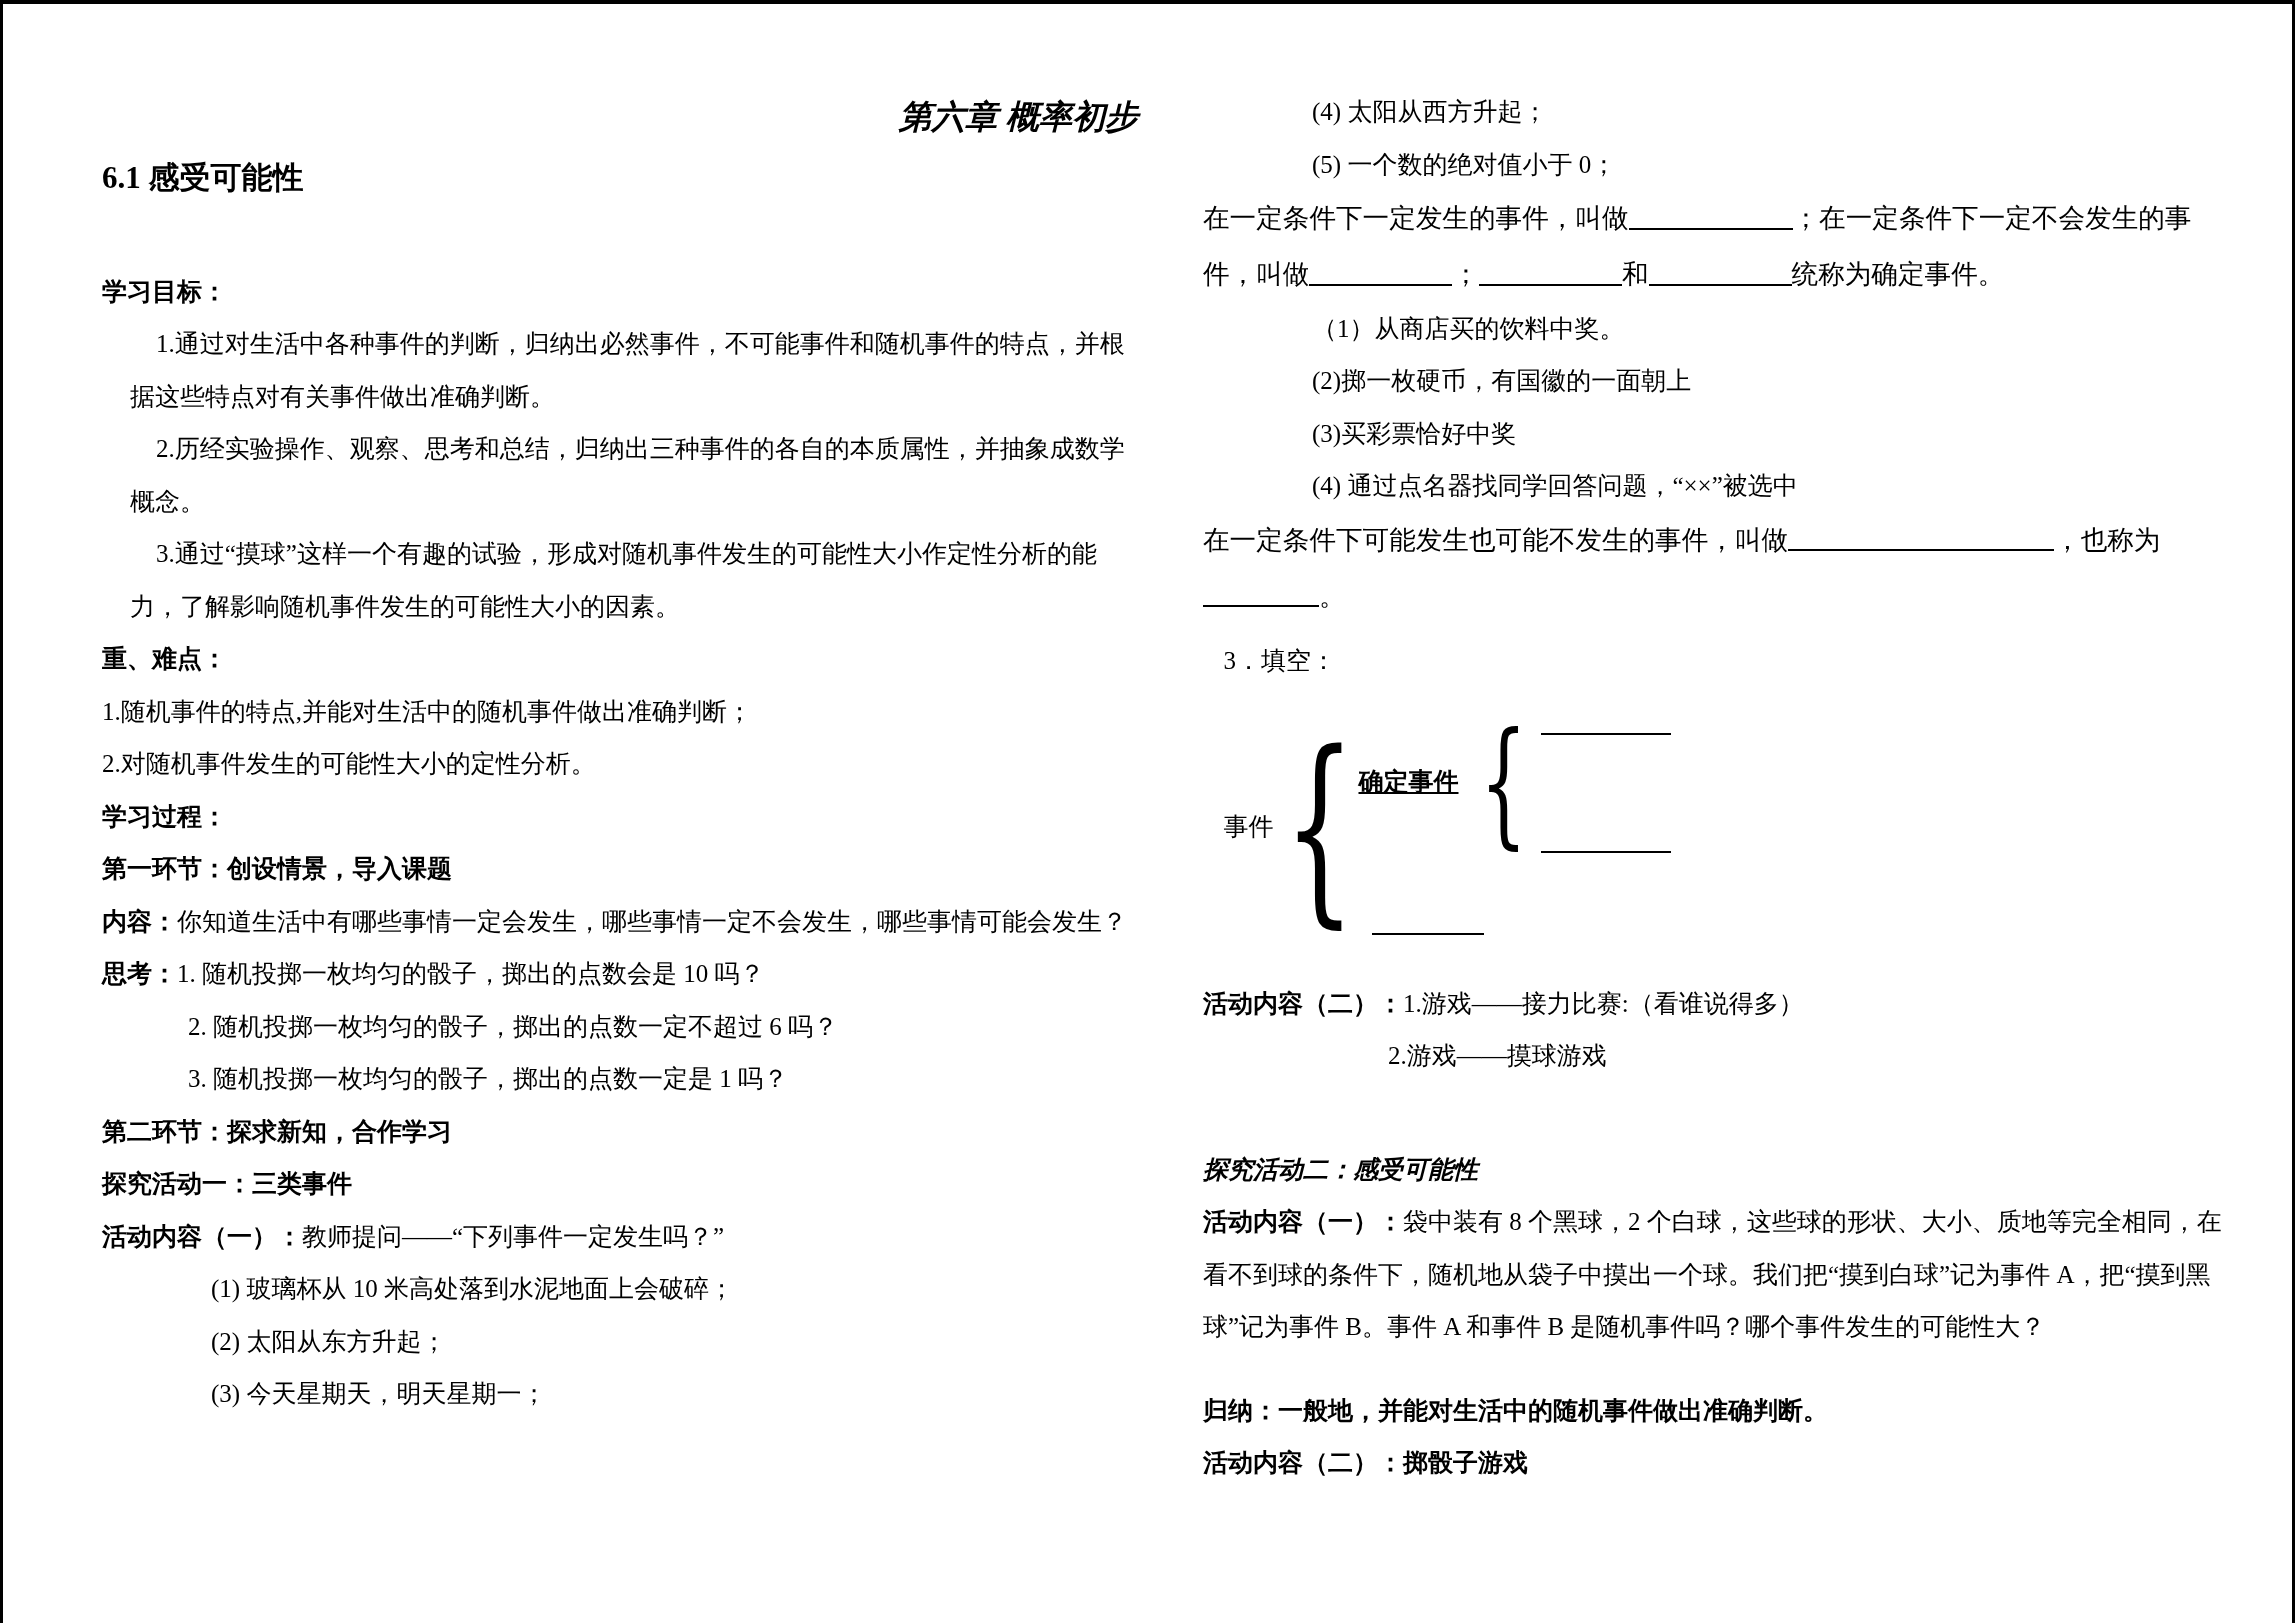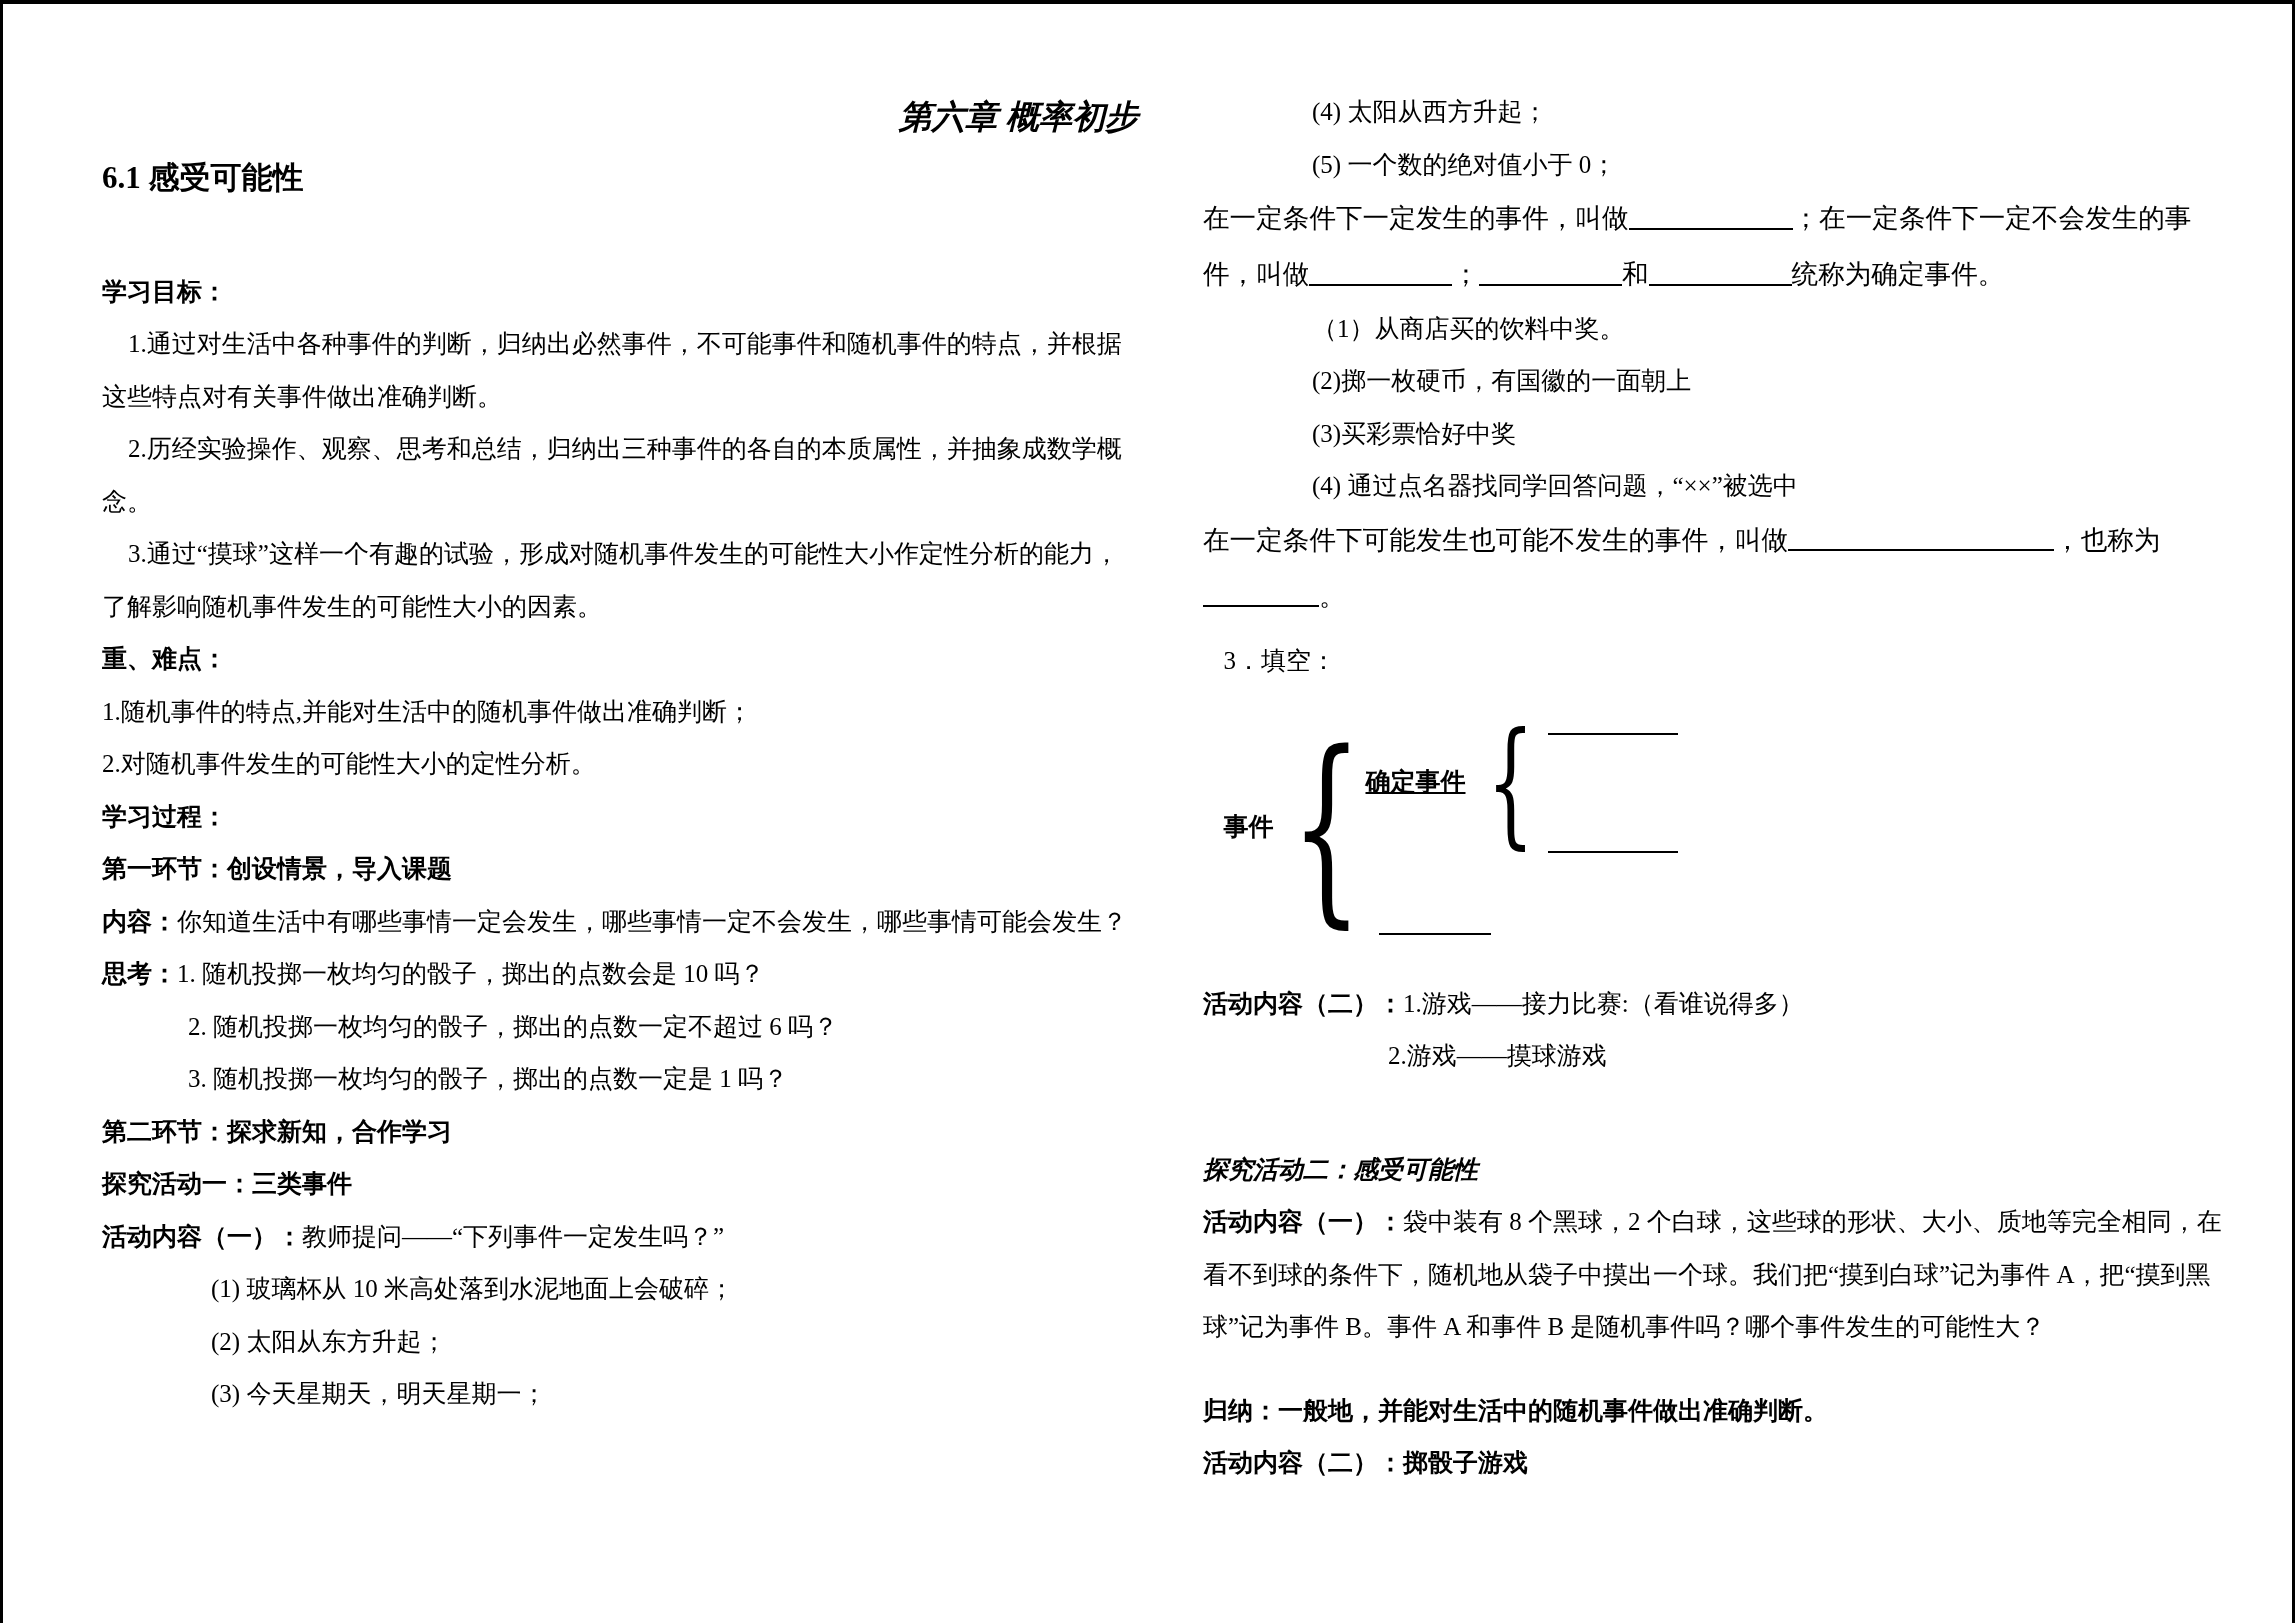--- a/index.html
+++ b/index.html
@@ -19,21 +19,21 @@
   .edge-right { right:0; }
 
   .page { display:flex; padding:82px 55px 0 102px; gap:65px; }
   .col { flex:none; width:1036px; }
 
   .title { text-align:right; font-weight:bold; font-size:33px; line-height:1.9;font-style:italic; }
   .subtitle { text-align:left; font-weight:bold; font-size:31px; line-height:1.9; margin-bottom:58px; }
 
   .h { font-weight:bold; }
   .p { }
-  .ti { text-indent:26px; }
+  .ti { text-indent:26px;margin-left:28px; }
   .indent1 { padding-left:109px; }
   .indent2 { padding-left:86px; }
   .indent3 { padding-left:185px; }
   .lead { font-weight:bold; }
 
   .fill { font-weight:normal; font-size:26.6px; }
   .blank {
     display:inline-block;
     height:23px;
     border-bottom:2px solid #000;
@@ -47,21 +47,21 @@
   .w190 { width:130px; }
   .w160 { width:112px; }
 
   .mt-sm { margin-top:10.2px; }
   .mt-md { margin-top:31px; }
   .mt-lg { margin-top:61px;font-style:italic; }
   .pl-sm { padding-left:20.5px; }
 
   
   .diagram { display:flex; align-items:center; margin:17px 0 27px 20.5px; }
-  .d-root { font-weight:bold; margin-right:15px; }
+  .d-root { font-weight:normal; margin-right:8px; }
   .brace {
     font-family:"DejaVu Serif",serif;
     font-weight:400;
     line-height:1;
     display:flex; align-items:center; justify-content:center;
     transform:scaleX(0.55);
   }
   .brace-big { font-size:205px; height:225px; width:75px; }
   .brace-small { font-size:136px; height:157px; width:55px; }
   .d-branches { display:flex; flex-direction:column; margin-left:2px; }

